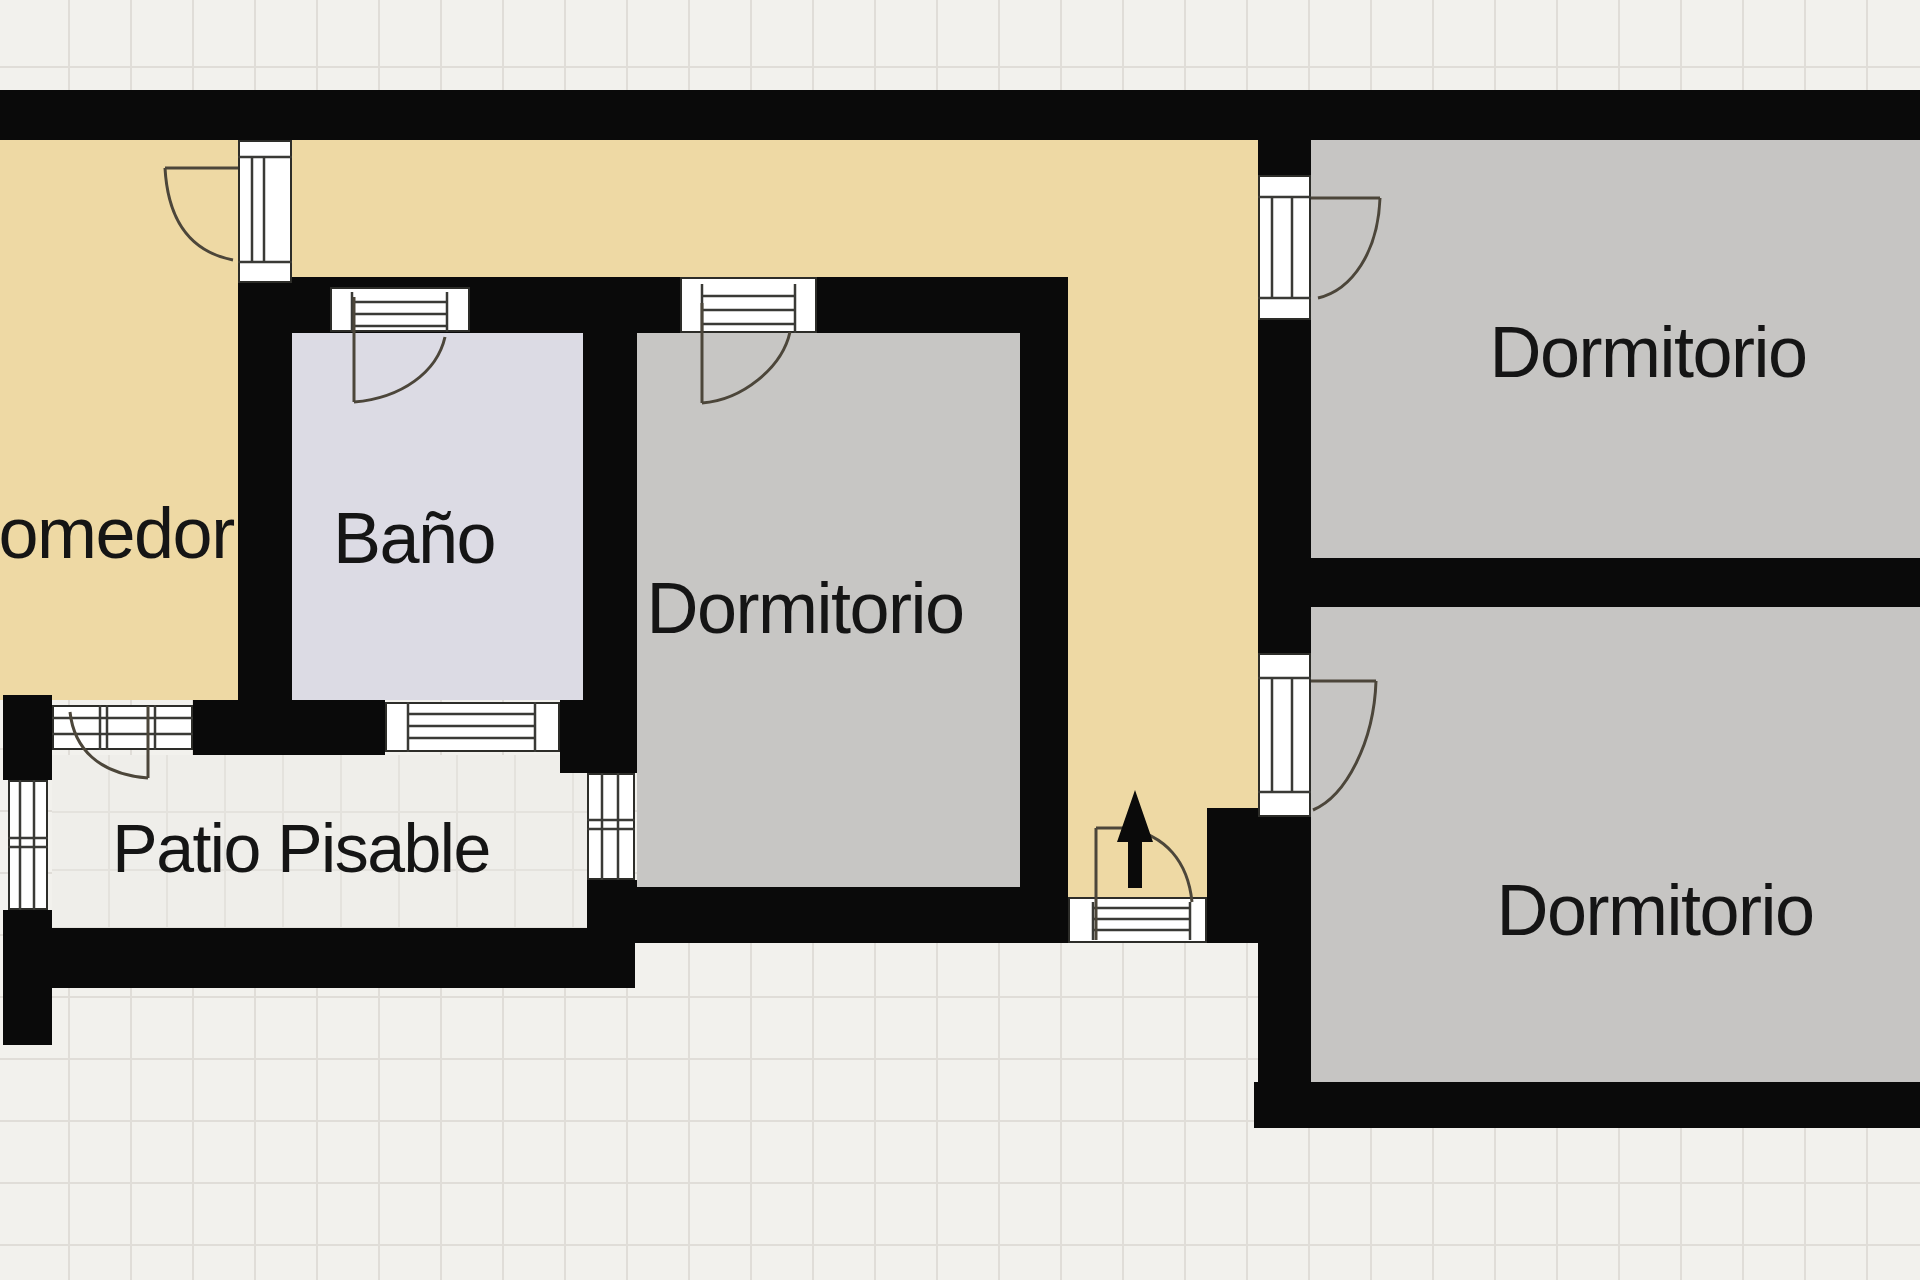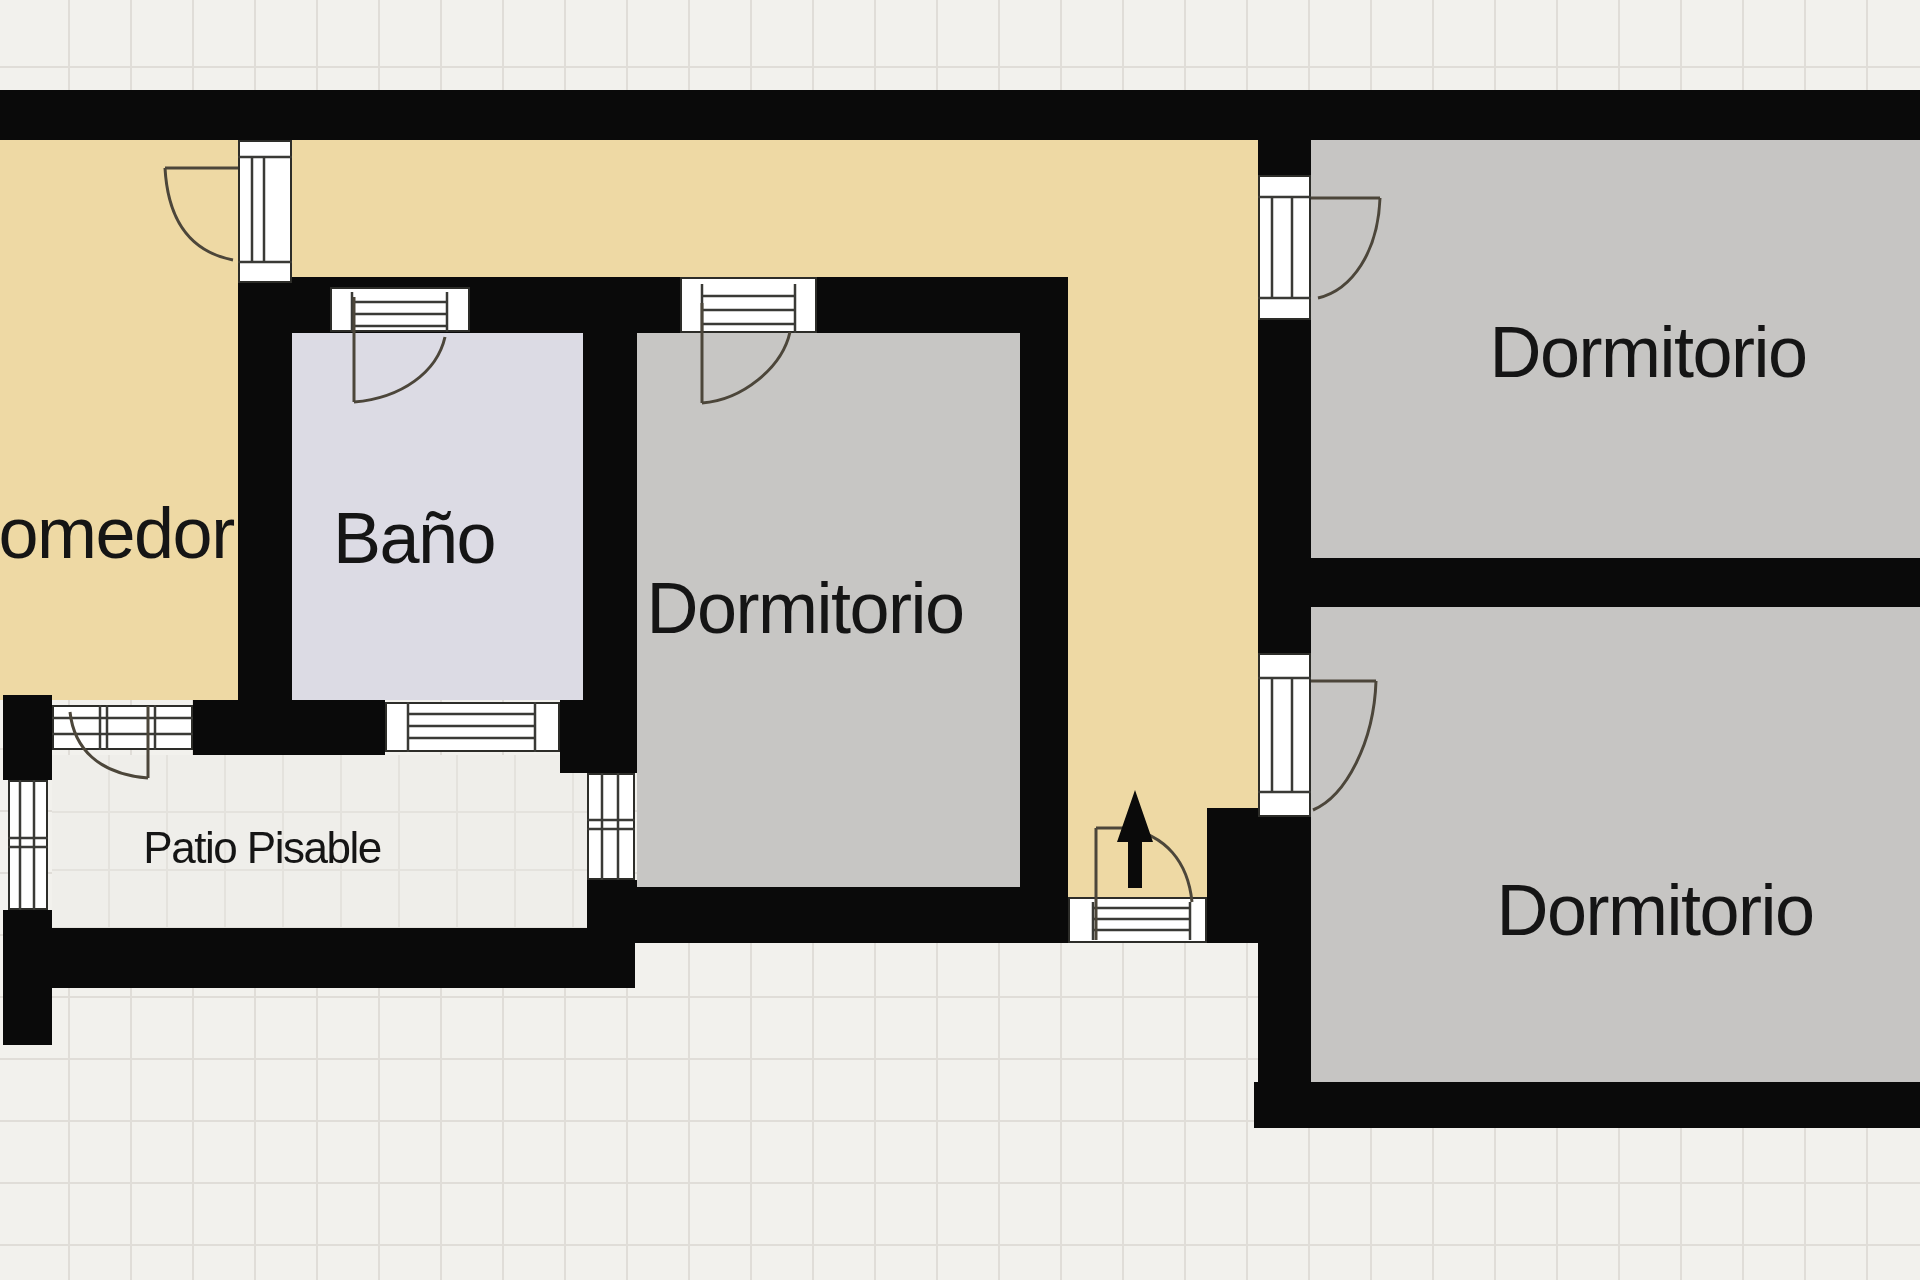--- a/index.html
+++ b/index.html
@@ -12,21 +12,21 @@
     background-position:8px 6px;}
   .wall{position:absolute;background:#0a0a0a;}
   .room{position:absolute;}
   .patio-grid{
     background-image:
       repeating-linear-gradient(to right, transparent 0 56px, #e4e2dd 56px 58px),
       repeating-linear-gradient(to bottom, transparent 0 56px, #e4e2dd 56px 58px);}
   .frame{position:absolute;background:#ffffff;border:2px solid #2d2d29;box-sizing:border-box;}
   .room-label{position:absolute;color:#151515;letter-spacing:-1.5px;white-space:nowrap;
     transform:translate(-50%,-50%);font-size:72px;}
-  .room-label.small{font-size:44px;}
+  .room-label.small{font-size:68px;margin-left:39px;}
   .room-label.nocenter{transform:none;}
   #symbols{position:absolute;left:0;top:0;pointer-events:none;}
   #symbols path, #symbols line{stroke:#4c463a;stroke-width:3;fill:none;}
   #symbols .win-line{stroke:#3a3a36;stroke-width:2.5;}
   #symbols .arrow{fill:#0a0a0a;stroke:none;}
 </style>
 </head>
 <body>
 
 <div id="plan">

